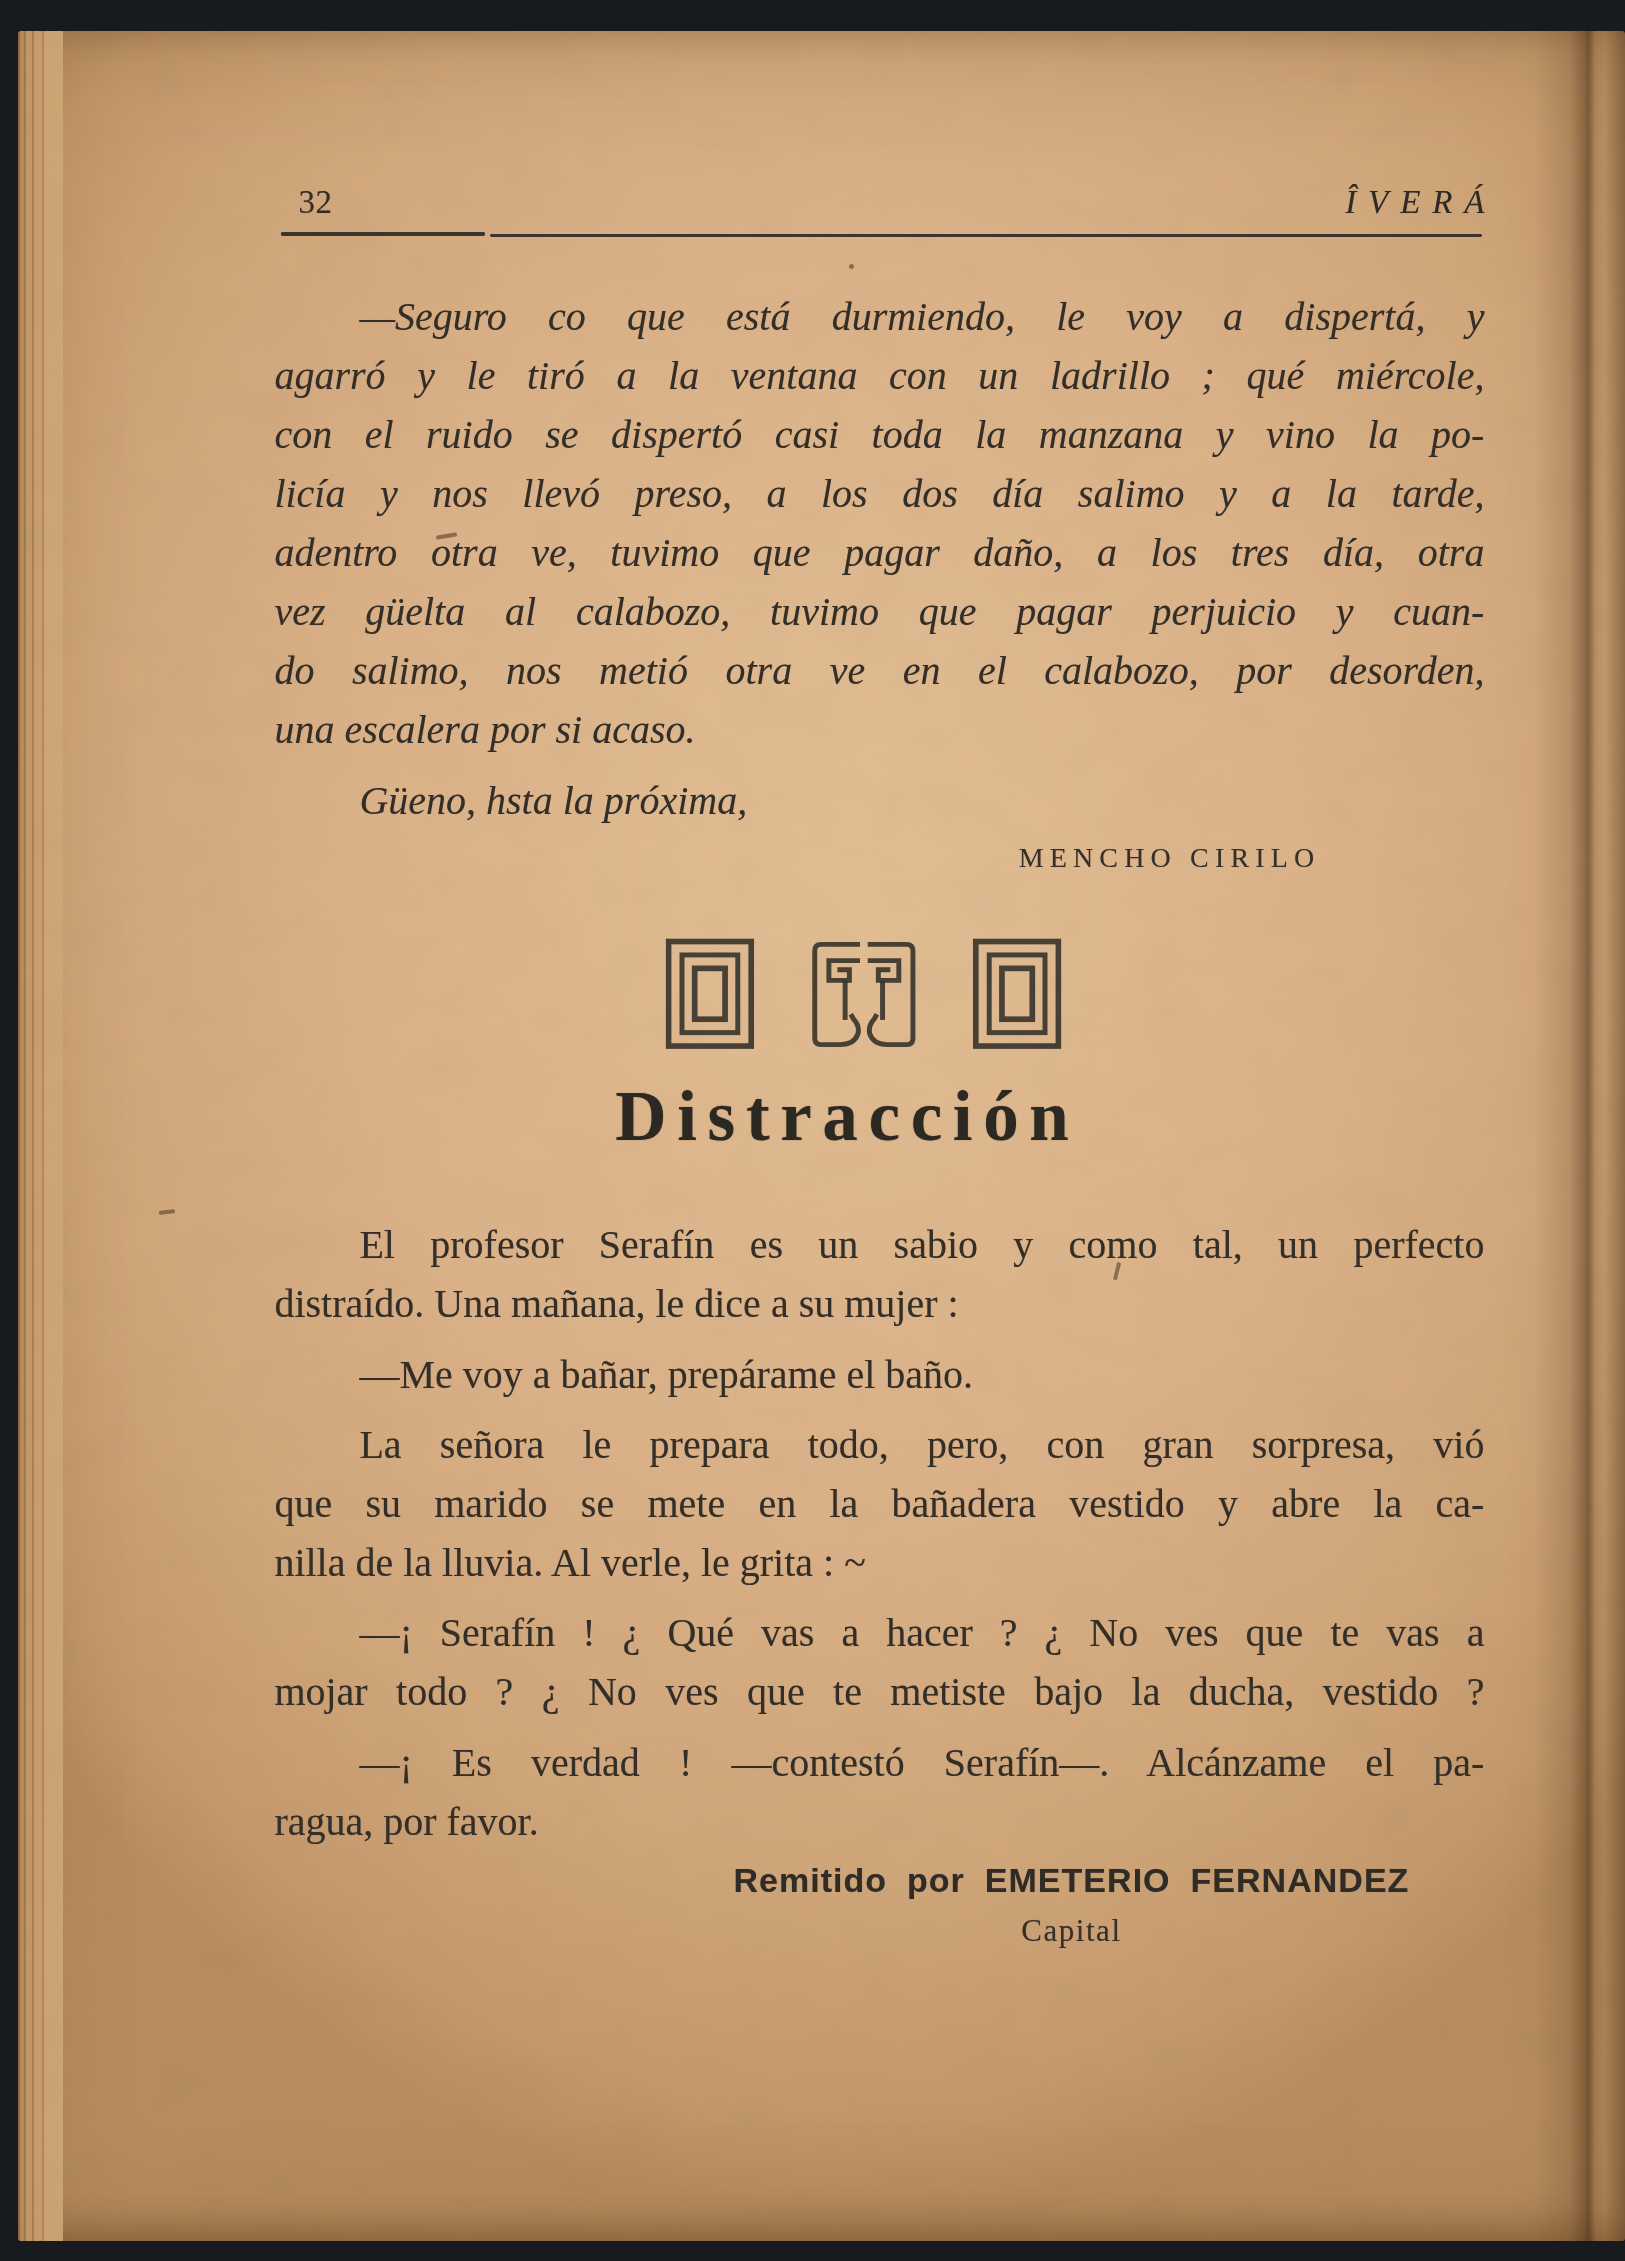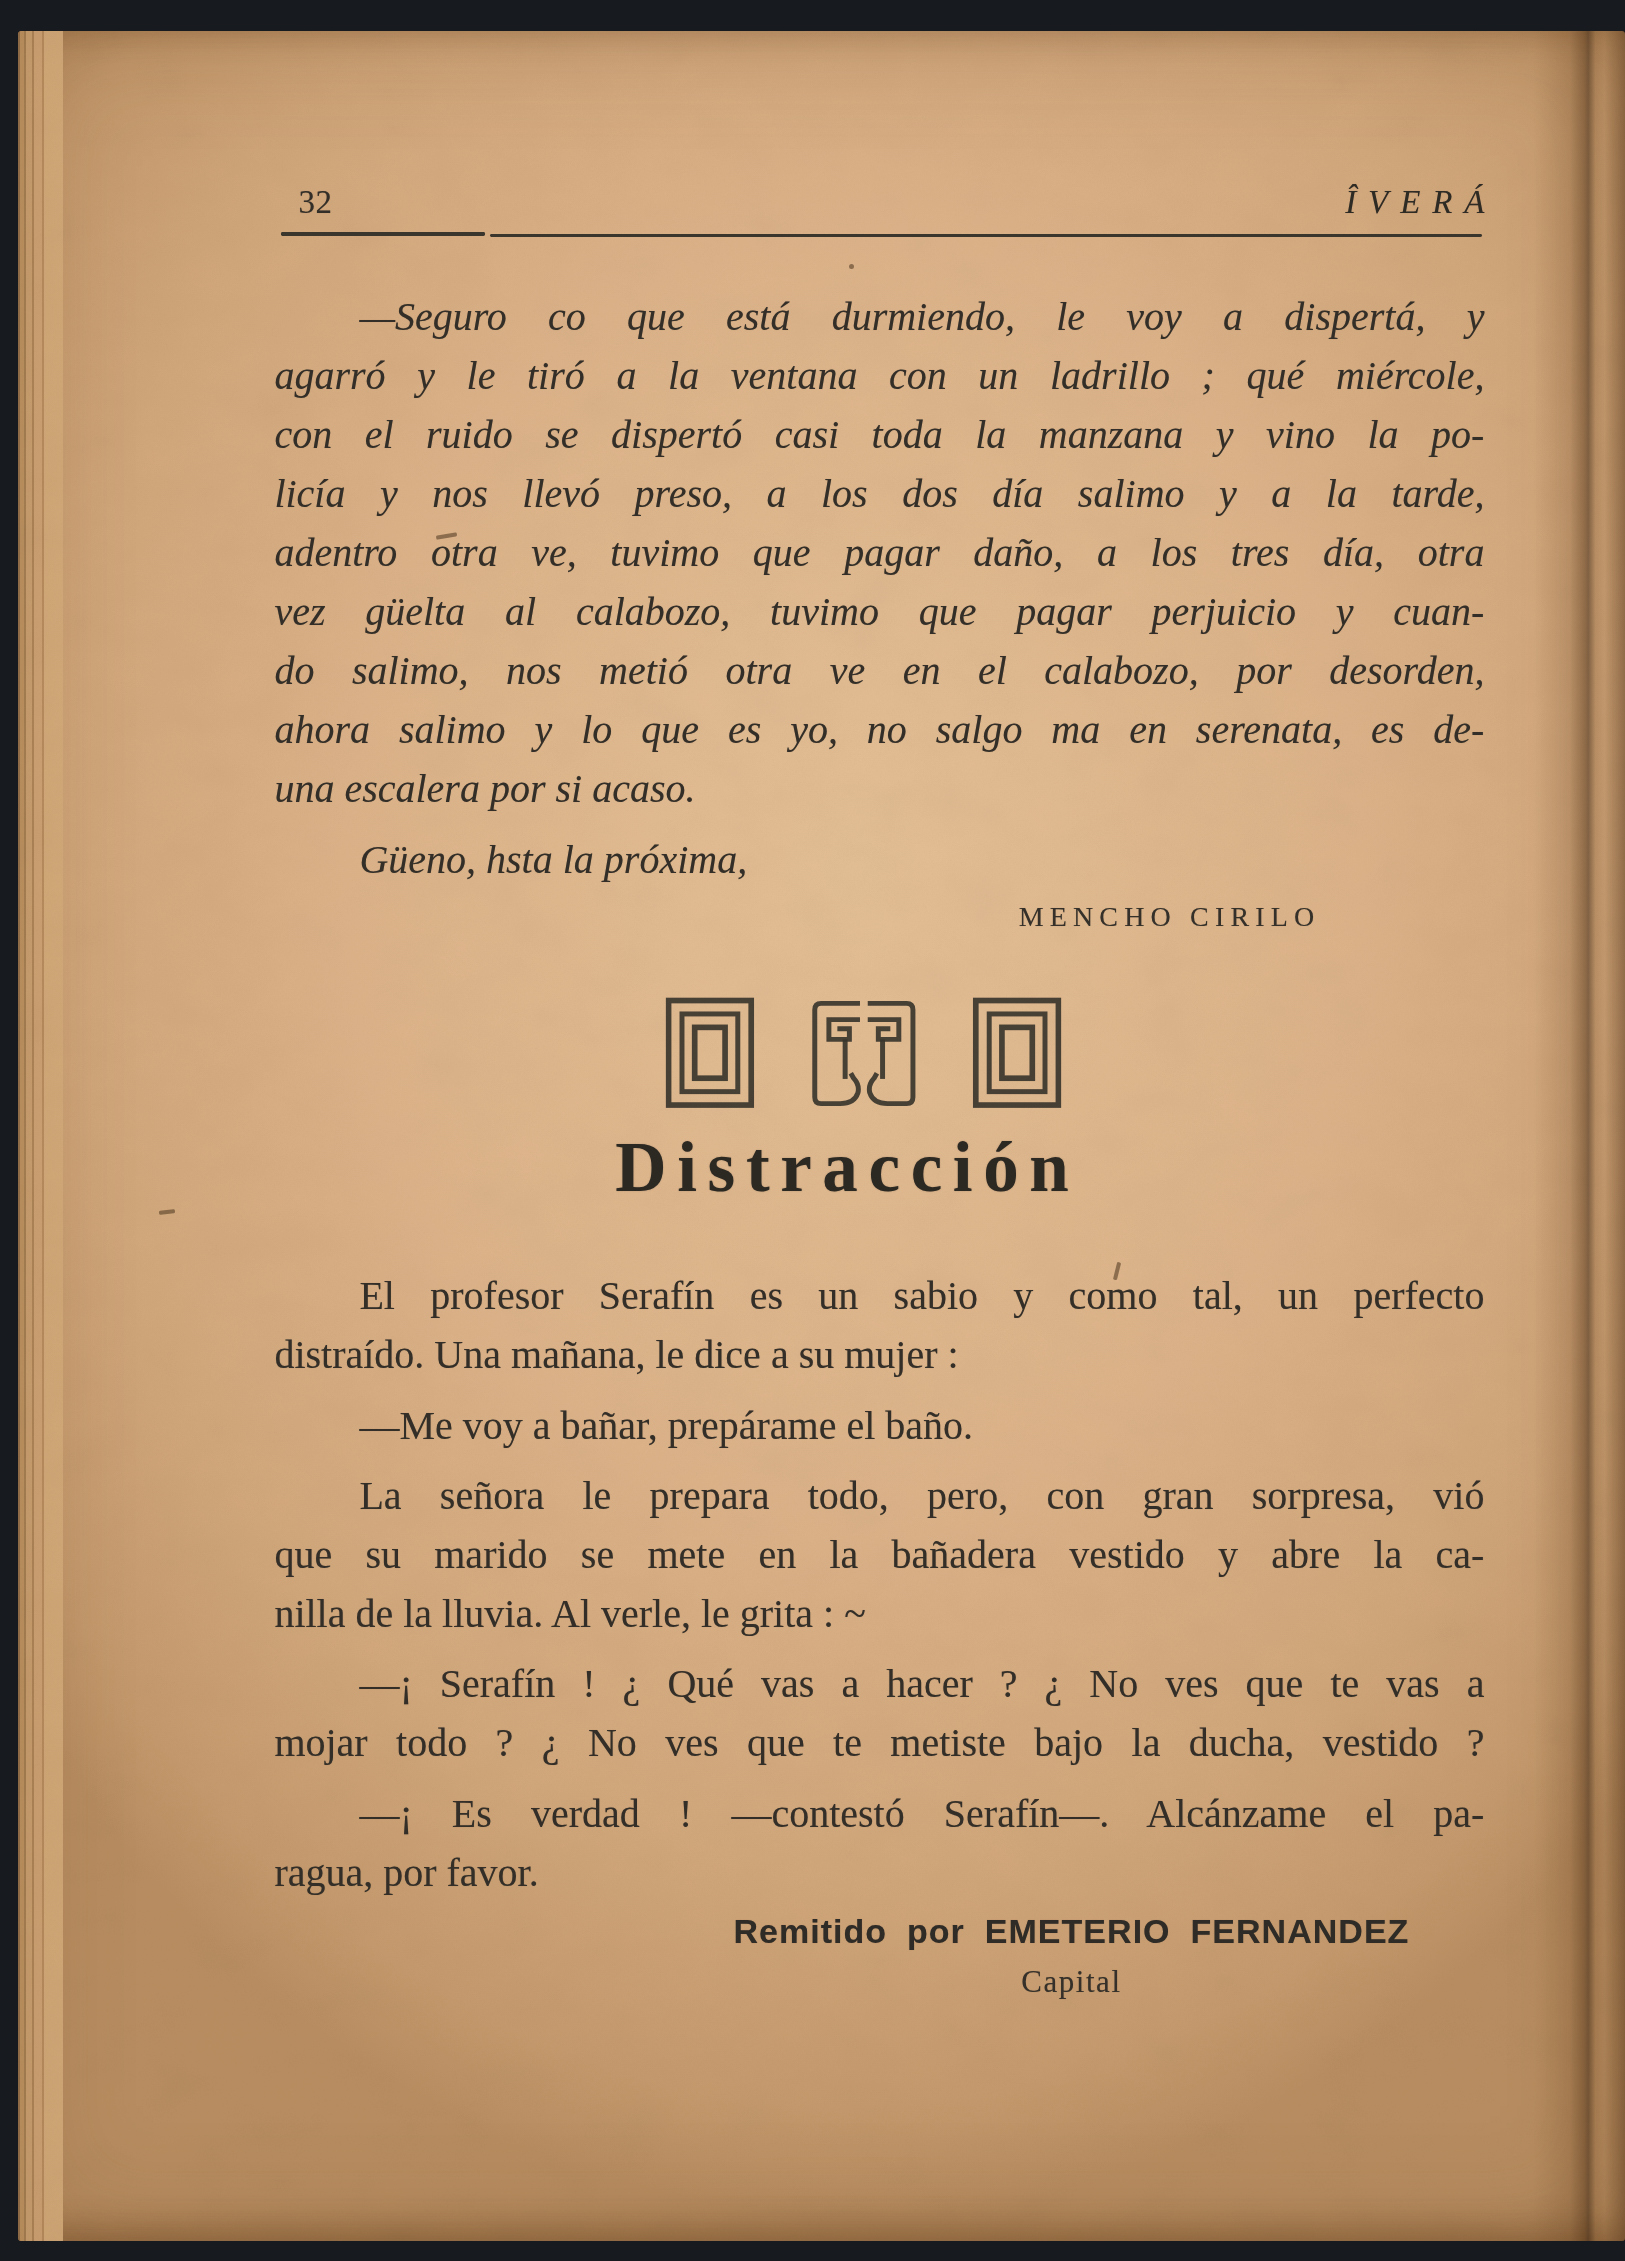--- a/index.html
+++ b/index.html
@@ -73,21 +73,21 @@
   .line.last.flush{text-align-last:justify;}
 
   .signature{
     margin-top:12.7px;text-align:right;padding-right:164px;
     font-size:28px;letter-spacing:.22em;color:#35312a;
   }
 
   .ornament{display:block;margin:64px auto 0 auto;transform:translateX(-15.5px);}
 
   .section-title{
-    margin-top:20px;text-align:center;transform:translateX(-32px);
+    margin-top:28px;text-align:center;transform:translateX(-32px);
     font-size:71px;line-height:75px;font-weight:bold;
     letter-spacing:.15em;color:#2c2822;
     text-shadow:0 0 1.4px rgba(44,40,34,.35);
   }
 
   .byline{margin-top:10px;text-align:right;padding-right:75px;}
   .byline-inner{display:inline-block;text-align:center;}
   .byline-sender{
     font-family:"Liberation Sans", sans-serif;font-weight:bold;
     font-size:34px;letter-spacing:.03em;word-spacing:.28em;color:#2f2b26;
@@ -138,21 +138,20 @@
 
     <div class="story story1">
         <div class="para">
           <div class="line first">—Seguro co que está durmiendo, le voy a dispertá, y</div>
           <div class="line">agarró y le tiró a la ventana con un ladrillo ; qué miércole,</div>
           <div class="line">con el ruido se dispertó casi toda la manzana y vino la po-</div>
           <div class="line">licía y nos llevó preso, a los dos día salimo y a la tarde,</div>
           <div class="line">adentro otra ve, tuvimo que pagar daño, a los tres día, otra</div>
           <div class="line">vez güelta al calabozo, tuvimo que pagar perjuicio y cuan-</div>
           <div class="line">do salimo, nos metió otra ve en el calabozo, por desorden,</div>
-          <div class="line">ahora salimo y lo que es yo, no salgo ma en serenata, es de-</div>
           <div class="line last">una escalera por si acaso.</div>
         </div>
         <div class="para">
           <div class="line first last">Güeno, hsta la próxima,</div>
         </div>
       </div>
 
     <div class="signature">MENCHO CIRILO</div>
 
     <svg class="ornament" width="396" height="113" viewBox="0 0 560 160" xmlns="http://www.w3.org/2000/svg" fill="none" stroke="#3a352c" stroke-opacity="0.92">

